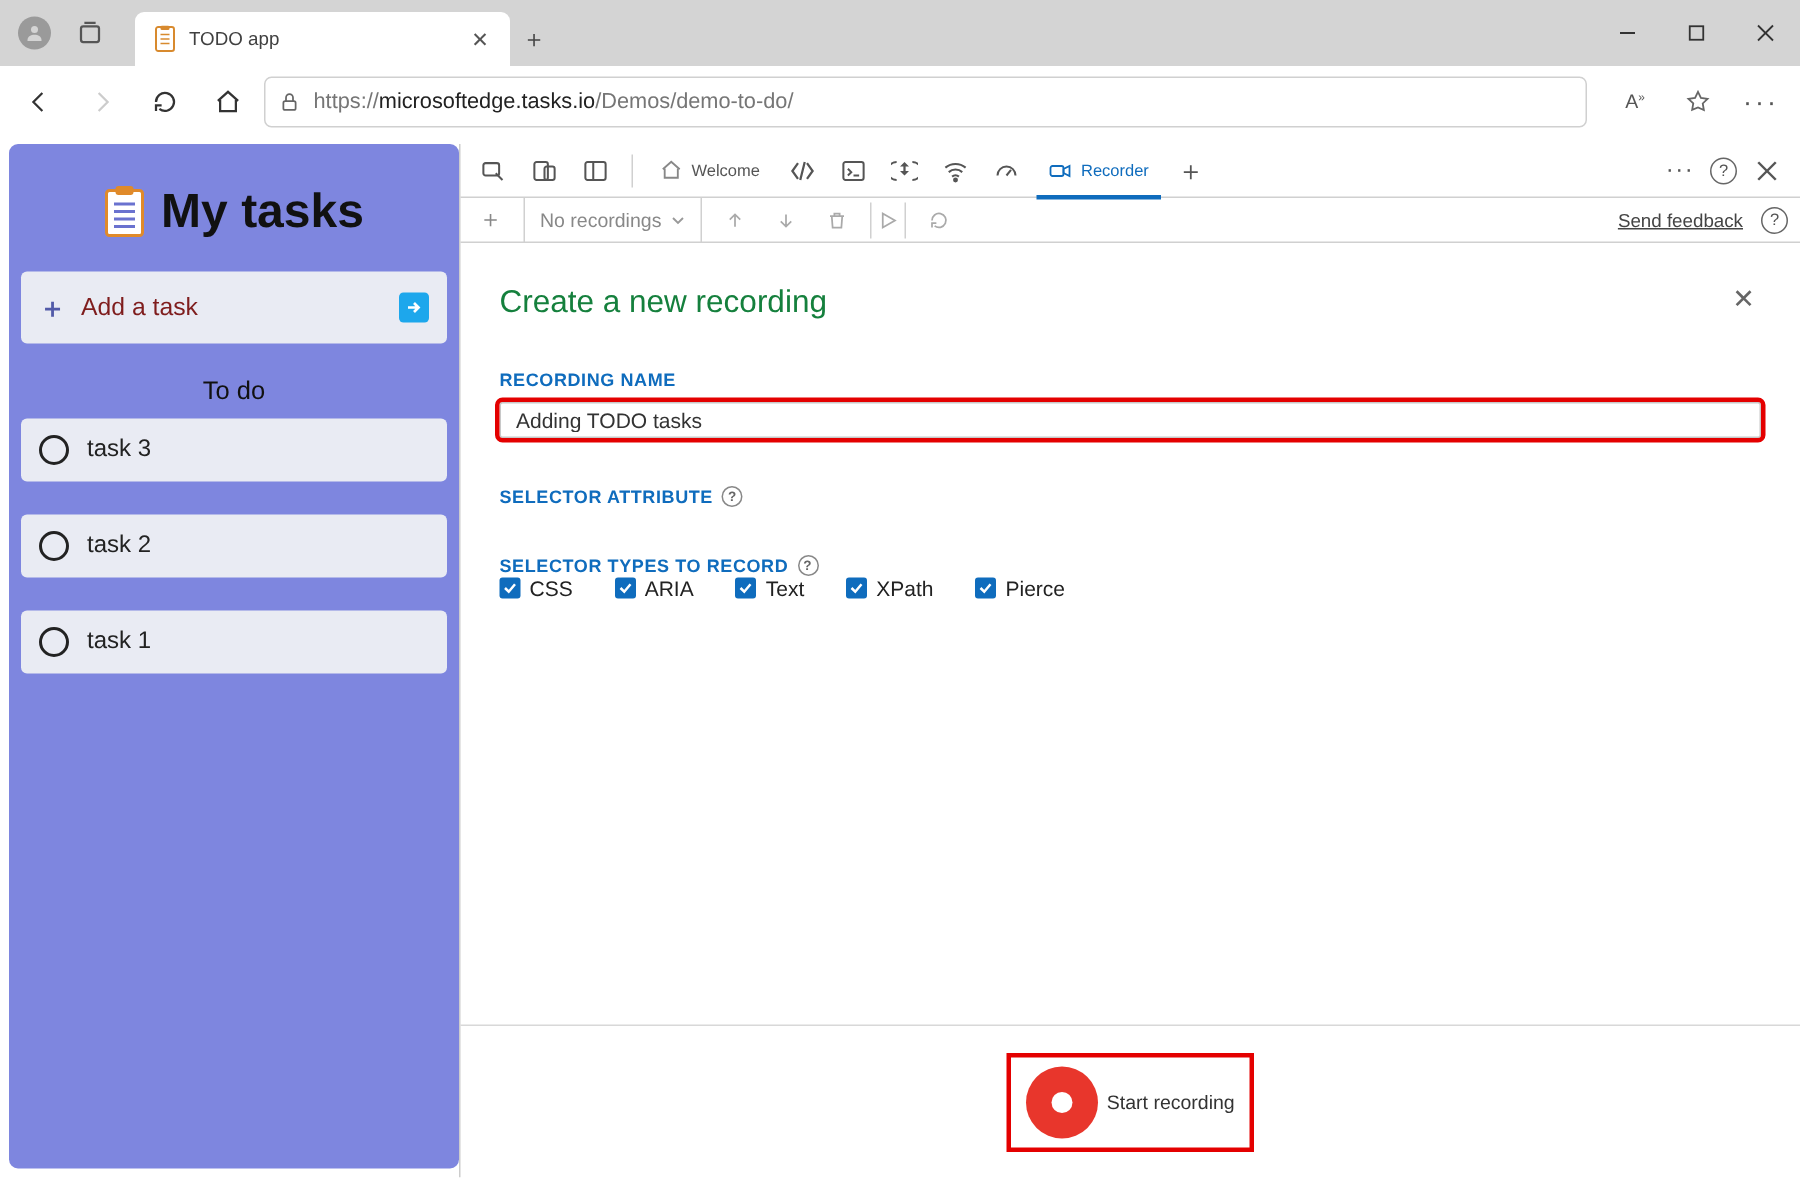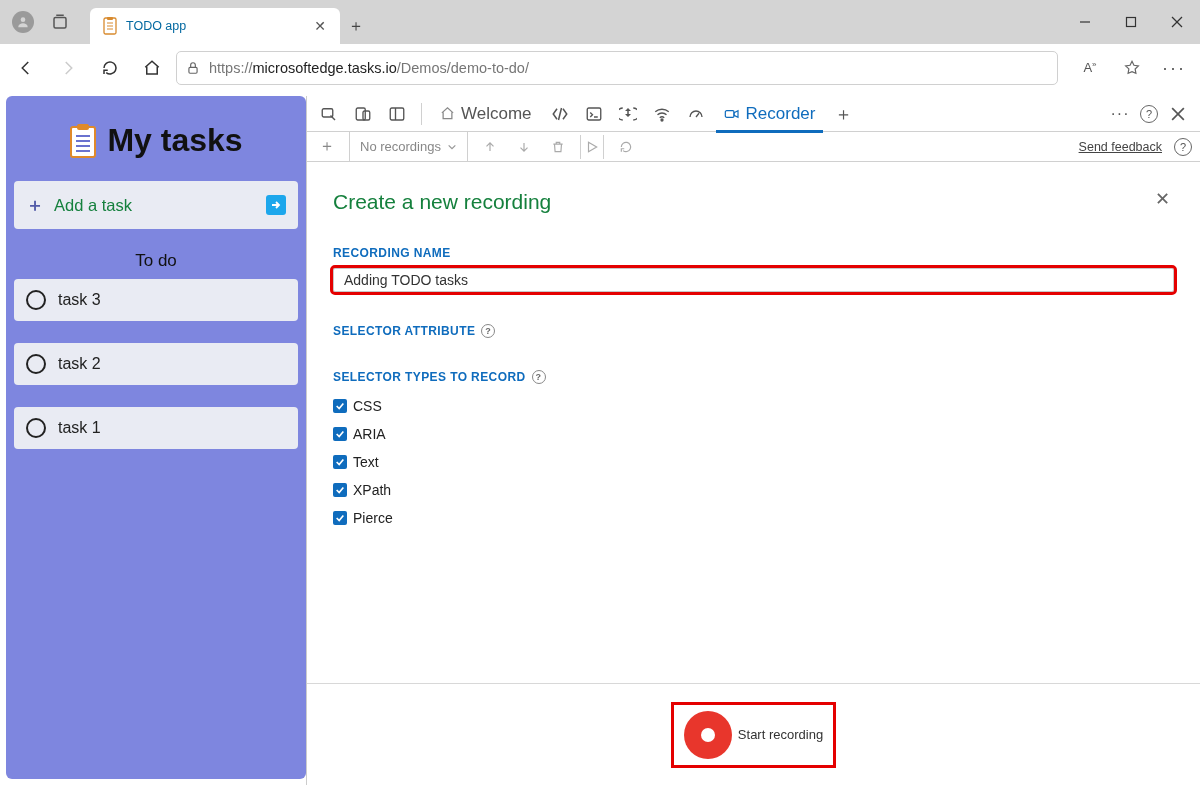--- a/index.html
+++ b/index.html
@@ -6,21 +6,21 @@
 body { width: 1200px; height: 785px; background: #fff; overflow: hidden; position: relative; }
 
 
 .title-bar { height: 44px; background: #d4d4d4; display: flex; align-items: flex-end; }
 .tb-left { display: flex; align-items: center; height: 44px; padding: 0 12px; gap: 16px; }
 .user-avatar { width: 22px; height: 22px; border-radius: 50%; background: #9a9a9a; display:flex; align-items:center; justify-content:center;}
 .user-avatar svg { width:14px; height:14px; fill:#d4d4d4;}
 .tab-stack-icon { width:20px; height:20px; display:flex; align-items:center; justify-content:center; }
 .browser-tab { background: #fff; height: 36px; min-width: 250px; border-radius: 6px 6px 0 0; display: flex; align-items: center; padding: 0 12px; gap: 8px; margin-left: 8px; }
 .tab-favicon { width:16px; height:20px; display:flex; align-items:center; justify-content:center; }
-.tab-title { font-size: 12.5px; color: #0369a1; flex: 1; }
+.tab-title { font-size: 12.5px; color: #404040; flex: 1; }
 .tab-close { width: 16px; height: 16px; display:flex; align-items:center; justify-content:center; font-size:14px; color:#555;}
 .new-tab-btn { width: 32px; height: 36px; display:flex; align-items:center; justify-content:center; color:#444; font-size:16px;}
 .window-controls { margin-left: auto; display:flex; height:44px; }
 .win-ctrl { width: 46px; height:44px; display:flex; align-items:center; justify-content:center; }
 .win-ctrl svg { width:12px; height:12px; }
 
 .address-bar { height: 48px; background:#fff; border-bottom: 0px solid #e5e5e5; display:flex; align-items:center; padding: 0 8px; gap: 6px;}
 .nav-btn { width:36px; height:36px; border-radius:4px; display:flex; align-items:center; justify-content:center; color:#555;}
 .nav-btn.disabled { color:#bbb; }
 .url-box { flex:1; height:34px; border:1px solid #d0d0d0; border-radius:5px; display:flex; align-items:center; padding:0 8px; gap:8px; background:#fff;}
@@ -33,53 +33,53 @@
 
 .content-area { display:flex; height: calc(785px - 44px - 48px); }
 
 
 .app-panel { width: 300px; background:#7e86df; padding:8px; border-radius:6px; margin:4px 0 6px 6px; }
 .app-title { display:flex; align-items:center; justify-content:center; gap:10px; padding:18px 0 22px; }
 .clipboard-icon { width:28px; height:34px; }
 .app-title-text { font-size:32px; font-weight:800; color:#111; }
 .add-task { background:#e9ebf3; border-radius:4px; height:48px; display:flex; align-items:center; padding:0 12px; gap:10px; }
 .plus-icon { color:#525aa8; font-size:18px; font-weight:bold;}
-.add-task-label { font-size:16.5px; color:#15803d; flex:1;}
+.add-task-label { font-size:16.5px; color:#7f1d1d; flex:1;}
 .submit-icon { width:20px; height:20px; background:#1da7ec; border-radius:3px; display:flex; align-items:center;justify-content:center;}
 .submit-icon svg { width:12px; height:12px; fill:#fff;}
 .section-hdr { text-align:center; font-size:17px; color:#111; margin:22px 0 8px;}
 .task-item { background:#e9ebf3; border-radius:4px; height:42px; display:flex; align-items:center; padding:0 12px; gap:12px; margin-bottom:22px;}
 .task-radio { width:20px; height:20px; border:2.5px solid #222; border-radius:50%;}
 .task-label { font-size:16px; color:#222;}
 
 
 .devtools { flex:1; display:flex; flex-direction:column; border-left:1px solid #ccc; margin-top:4px;}
 .dt-tabs { height:36px; border-bottom:1px solid #d0d0d0; display:flex; align-items:center; padding:0 8px; gap:6px;}
 .dt-tab-icon { width:28px; height:28px; display:flex; align-items:center;justify-content:center; color:#555;}
 .dt-sep { width:1px; height:22px; background:#d0d0d0; margin:0 4px;}
-.dt-tab { display:flex; align-items:center; gap:6px; padding:0 8px; height:36px; font-size:17px; color:#555; position:relative;}
+.dt-tab { display:flex; align-items:center; gap:6px; padding:0 8px; height:36px; font-size:11px; color:#555; position:relative;}
 .dt-tab.active { color:#0f6cbd; }
 .dt-tab.active::after { content:""; position:absolute; left:0; right:0; bottom:-1px; height:2.5px; background:#0f6cbd;}
 .dt-tabs-right { margin-left:auto; display:flex; align-items:center; gap:6px;}
 
 .dt-toolbar { height:30px; border-bottom:1px solid #d0d0d0; display:flex; align-items:center; padding:0 8px; gap:10px;}
 .dt-tb-btn { width:24px; height:24px; display:flex; align-items:center;justify-content:center; color:#888;}
 .dt-dropdown { display:flex; align-items:center; gap:6px; font-size:13px; color:#888; border-left:1px solid #d0d0d0; border-right:1px solid #d0d0d0; padding:0 10px; height:30px;}
 .dt-tb-right { margin-left:auto; display:flex; align-items:center; gap:12px;}
 .feedback-link { font-size:12.5px; color:#444; text-decoration:underline;}
 .help-circ { width:18px; height:18px; border:1.2px solid #666; border-radius:50%; display:flex;align-items:center;justify-content:center; font-size:11px; color:#555;}
 
 .dt-main { flex:1; padding:28px 26px 0; position:relative; overflow:auto;}
 .dt-heading { font-size:21px; color:#15803d; font-weight:400;}
 .close-panel { position:absolute; top:26px; right:30px; font-size:18px; color:#666;}
 .form-label { font-size:12px; letter-spacing:0.4px; color:#0f6cbd; font-weight:600; margin-top:32px; text-transform:uppercase; display:flex; align-items:center; gap:6px;}
 .info-q { width:14px; height:14px; border:1px solid #888; border-radius:50%; display:inline-flex; align-items:center;justify-content:center; font-size:9px; color:#666;}
 .text-input { width:100%; height:24px; border:1px solid #c8c8c8; padding:0 10px; font-size:14px; color:#333; margin-top:8px; border-radius:2px; outline:none;}
 .hl-red { outline:3px solid #e40000; outline-offset:0; }
-.checkbox-row { display:flex; gap:12px; margin-top:14px;flex-direction:column;}
+.checkbox-row { display:flex; gap:28px; }
 .cb-item { display:flex; align-items:center; gap:6px; font-size:14px; color:#222;}
 .cb-box { width:14px; height:14px; background:#0f6cbd; border-radius:2px; display:flex;align-items:center;justify-content:center;}
 .cb-box svg { width:10px; height:10px; }
 
 .dt-footer { border-top:1px solid #d8d8d8; height:102px; display:flex; align-items:center; justify-content:center;}
 .record-wrap { display:flex; flex-direction:row; align-items:center; gap:6px; padding:6px 10px; outline:3px solid #e40000;}
 .record-btn { width:48px; height:48px; background:#e8362c; border-radius:50%; display:flex; align-items:center;justify-content:center;}
 .record-dot { width:14px; height:14px; background:#fff; border-radius:50%;}
 .record-label { font-size:13px; color:#333;}
 ::placeholder { color:#999; }

